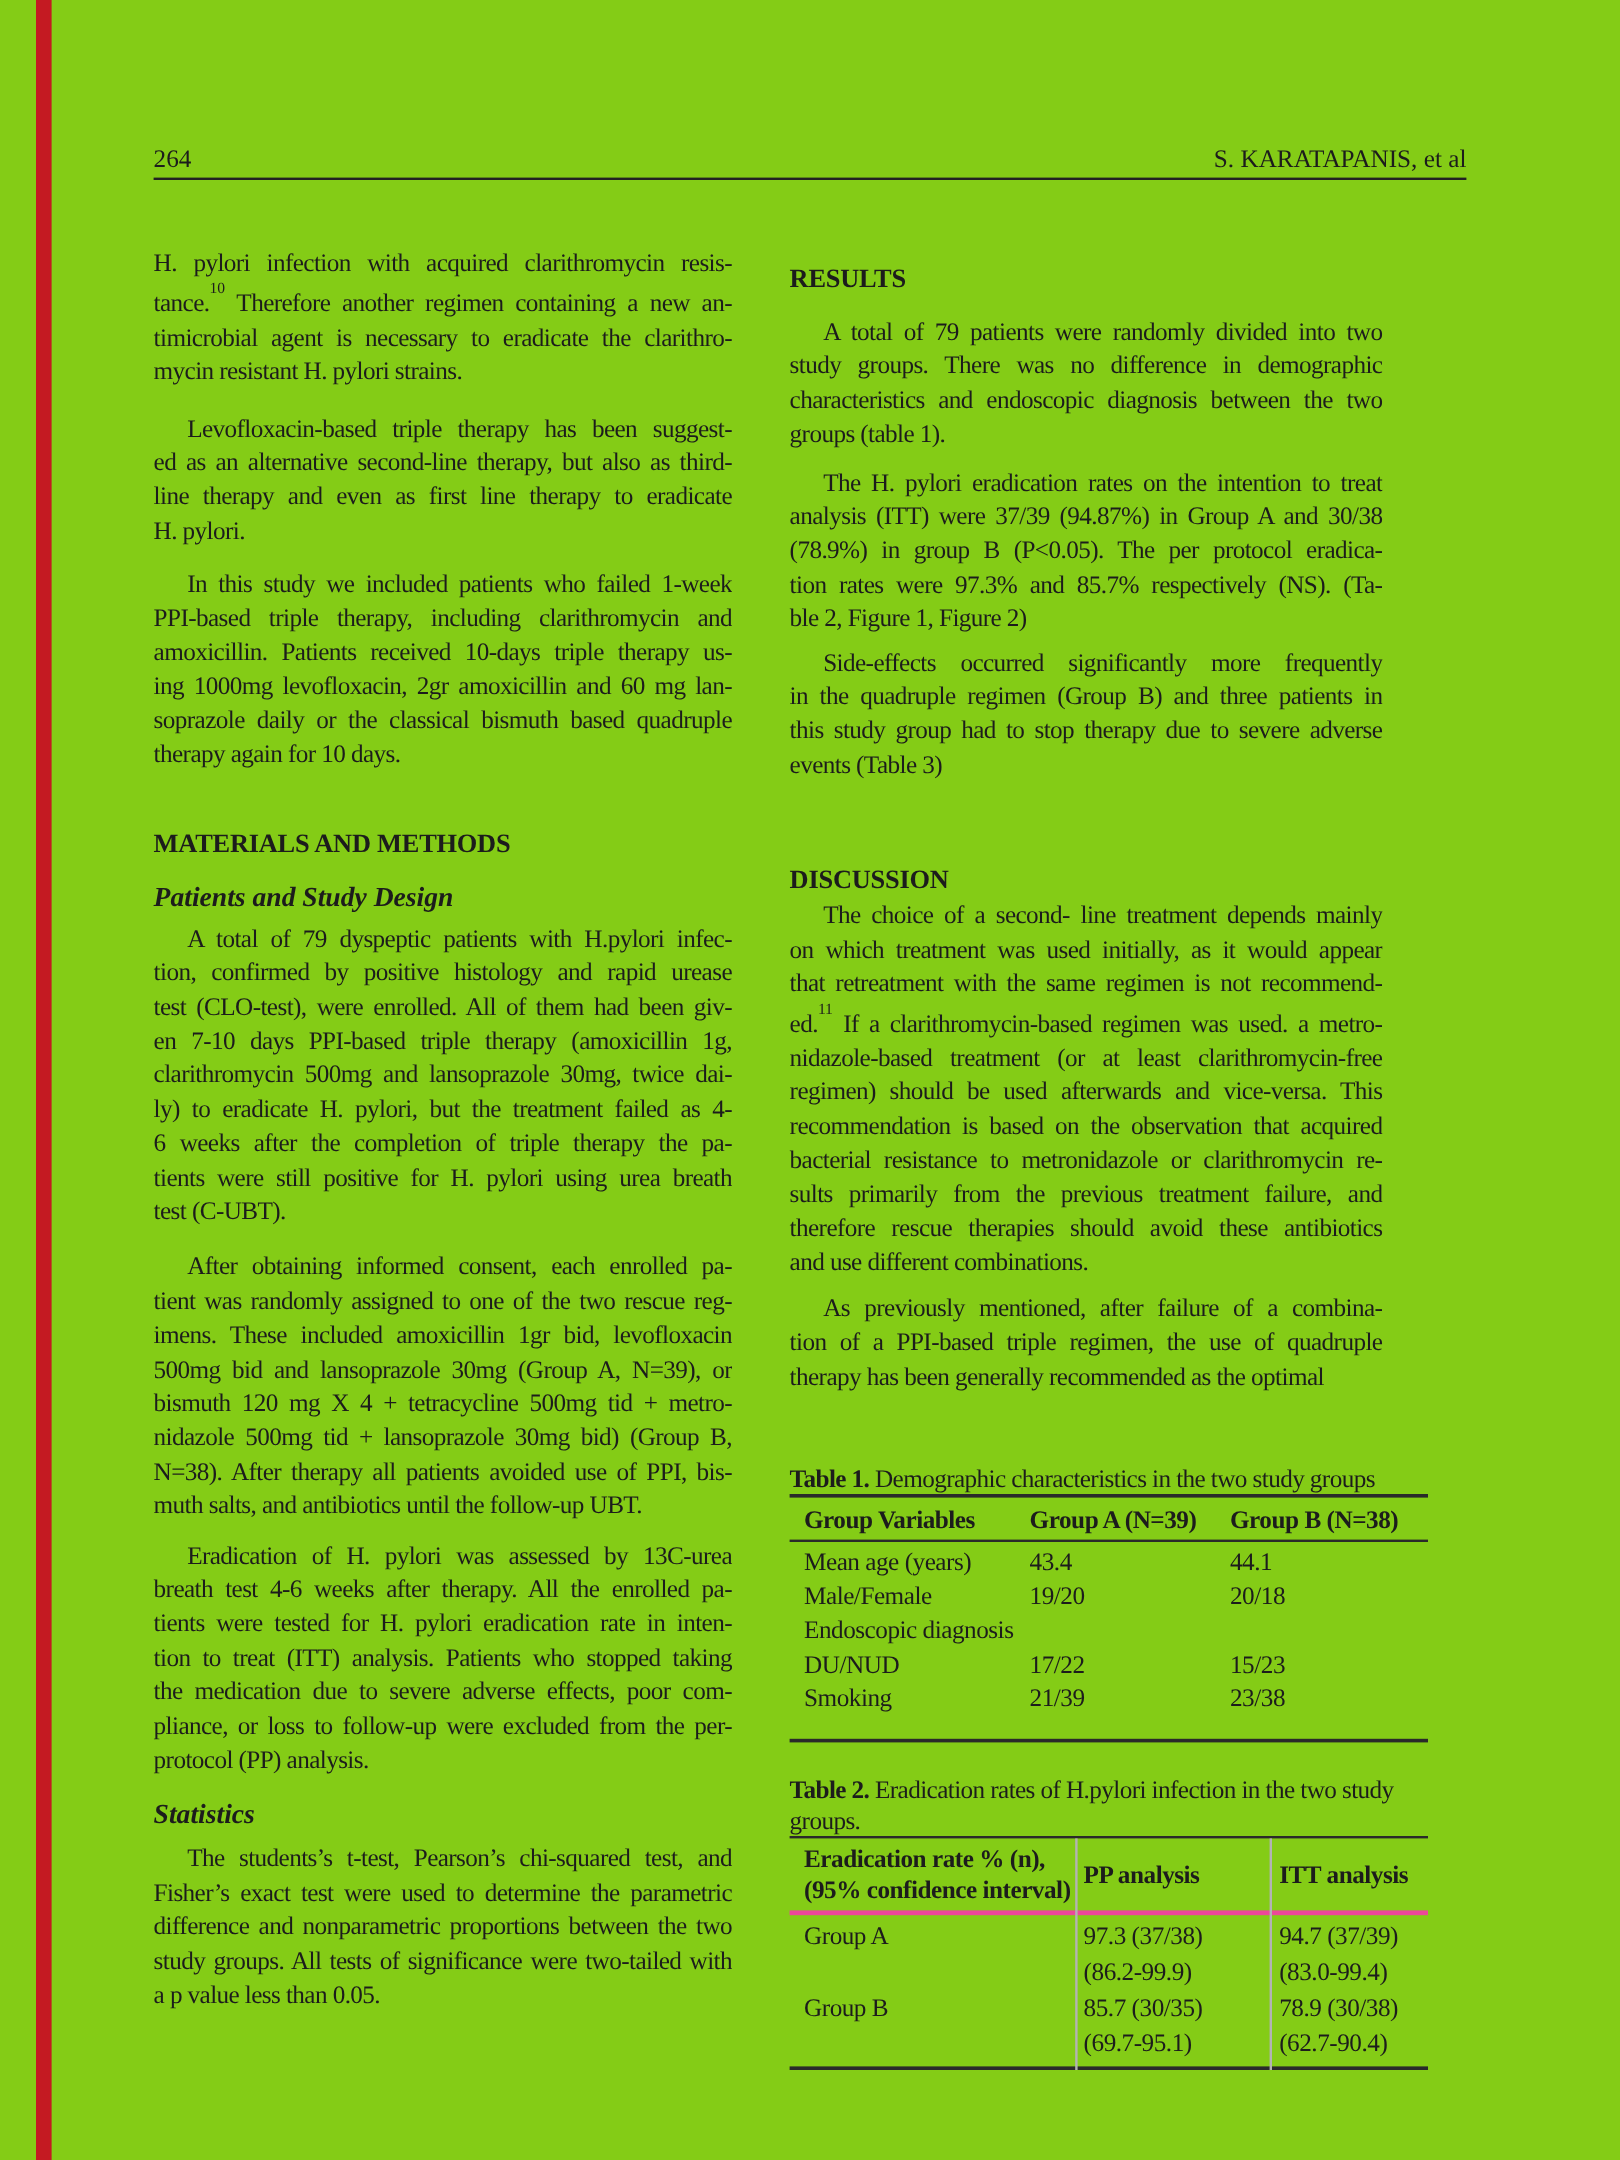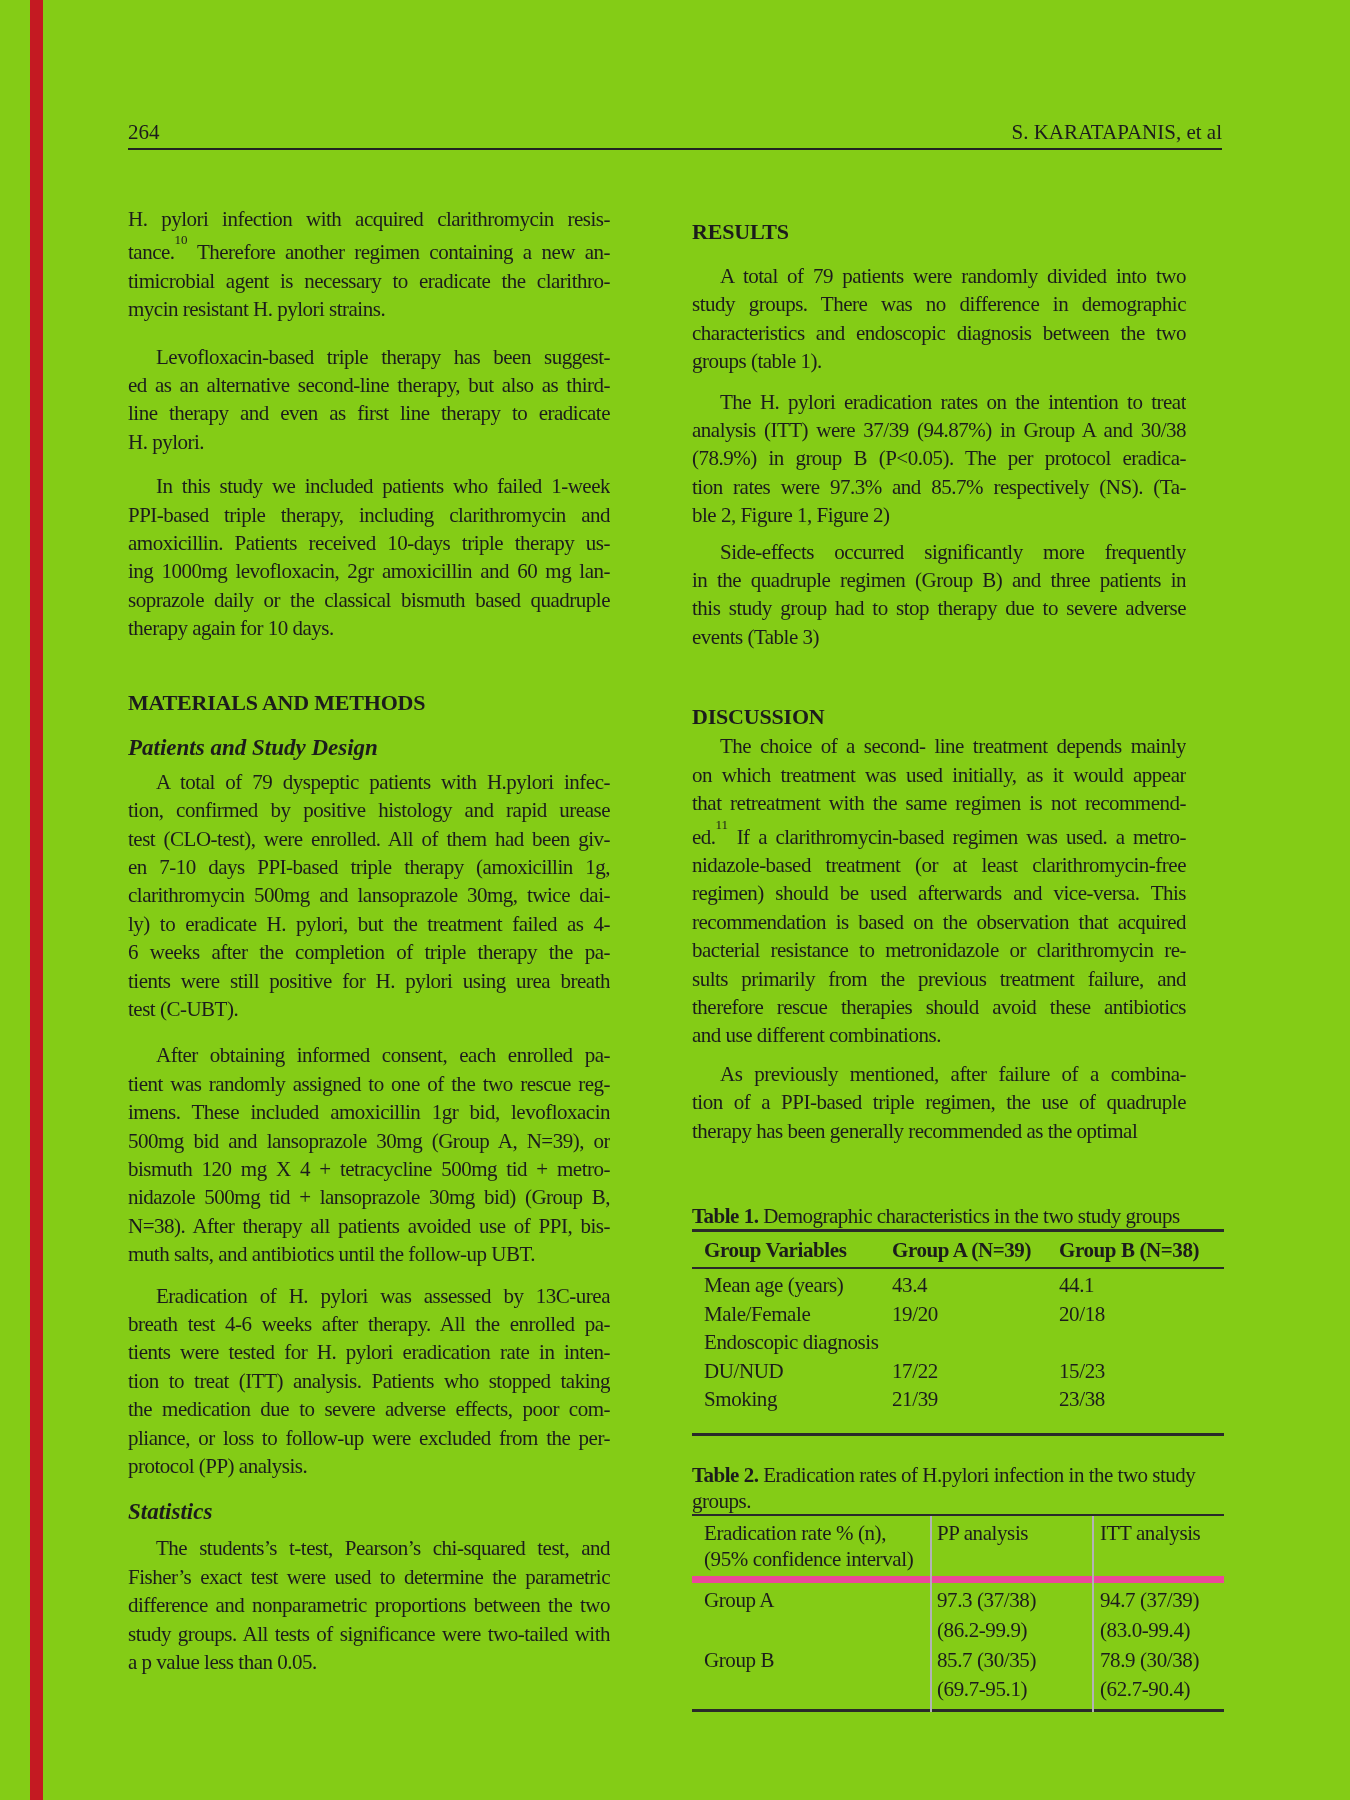--- a/index.html
+++ b/index.html
@@ -4,21 +4,21 @@
 <style>
   html,body{margin:0;padding:0;background:#ffffff;}
   .page{position:relative;width:1350px;height:1800px;background:#84cc16;overflow:hidden;
         font-family:"Liberation Serif","DejaVu Serif",serif;color:#1c1c1c;}
   .redbar{position:absolute;left:30px;top:0;width:13px;height:1800px;background:#c41a22;}
   .pghead{position:absolute;left:128px;top:114px;width:1094px;height:36px;
           border-bottom:2px solid #222;display:flex;justify-content:space-between;align-items:flex-end;
           padding-bottom:3px;box-sizing:border-box;font-size:21px;}
   .col{position:absolute;top:205px;}
   .col-left{left:128px;width:482px;}
-  .col-right{left:692px;width:532px;}
+  .col-right{left:658px;width:532px;}
   .para{width:494px;}
   .col-left .para{width:482px;}
   .pline{font-size:21px;line-height:28.4px;letter-spacing:-0.5px;text-align:justify;
          text-align-last:justify;white-space:nowrap;overflow:hidden;}
   .pline.last{text-align-last:left;}
   .pline sup{font-size:13px;position:relative;top:-7px;letter-spacing:0;}
   .heading{font-size:22px;font-weight:bold;line-height:30px;letter-spacing:-0.2px;}
   .subheading{font-size:23px;font-weight:bold;font-style:italic;line-height:30px;}
   .tcaption{font-size:21px;line-height:26px;letter-spacing:-0.5px;white-space:nowrap;overflow:hidden;}
   .tbl{width:532px;}
@@ -28,21 +28,21 @@
   .trow{display:flex;}
   .cell{font-size:21px;line-height:28.4px;letter-spacing:-0.4px;white-space:nowrap;overflow:hidden;box-sizing:border-box;}
   .t1 .c1{width:196px;padding-left:12px;}
   .t1 .c2{width:167px;padding-left:4px;}
   .t1 .c3{width:169px;padding-left:4px;}
   .t1body{border-bottom:3px solid #2a2a2a;padding-bottom:20px;padding-top:2px;}
   .t2wrap{position:relative;border-top:2.5px solid #2a2a2a;}
   .t2 .c1{width:238px;padding-left:12px;}
   .t2 .c2{width:162px;padding-left:7px;}
   .t2 .c3{width:132px;padding-left:8px;}
-  .t2head{display:flex;border-bottom:7px solid #ec4899;font-weight:normal;}
+  .t2head{display:flex;border-bottom:4px solid #ec4899;font-weight:bold;align-items:center;}
   .t2head .cell{line-height:26px;padding-top:4px;padding-bottom:4px;white-space:normal;}
   .t2body{border-bottom:3px solid #2a2a2a;padding-top:3px;padding-bottom:4px;}
   .t2body .cell{line-height:29.6px;}
   .vdiv{position:absolute;top:0;bottom:0;width:2px;background:#b3b3b3;}
 </style>
 </head>
 <body>
 
 <div class="page">
   <div class="redbar"></div>
@@ -128,21 +128,21 @@
         <div class="pline">(78.9%) in group B (P&lt;0.05). The per protocol eradica-</div>
         <div class="pline">tion rates were 97.3% and 85.7% respectively (NS). (Ta-</div>
         <div class="pline last">ble 2, Figure 1, Figure 2)</div>
       </div>
       <div class="para" style="margin-top: 8px;">
         <div class="pline" style="padding-left: 28px;">Side-effects occurred significantly more frequently</div>
         <div class="pline">in the quadruple regimen (Group B) and three patients in</div>
         <div class="pline">this study group had to stop therapy due to severe adverse</div>
         <div class="pline last">events (Table 3)</div>
       </div>
-      <div class="heading" style="margin-top: 51px;">DISCUSSION</div>
+      <div class="heading" style="margin-top: 67px;">DISCUSSION</div>
       <div class="para" style="margin-top: 0;">
         <div class="pline" style="padding-left: 28px;">The choice of a second- line treatment depends mainly</div>
         <div class="pline">on which treatment was used initially, as it would appear</div>
         <div class="pline">that retreatment with the same regimen is not recommend-</div>
         <div class="pline">ed.<sup>11</sup> If a clarithromycin-based regimen was used. a metro-</div>
         <div class="pline">nidazole-based treatment (or at least clarithromycin-free</div>
         <div class="pline">regimen) should be used afterwards and vice-versa. This</div>
         <div class="pline">recommendation is based on the observation that acquired</div>
         <div class="pline">bacterial resistance to metronidazole or clarithromycin re-</div>
         <div class="pline">sults primarily from the previous treatment failure, and</div>

